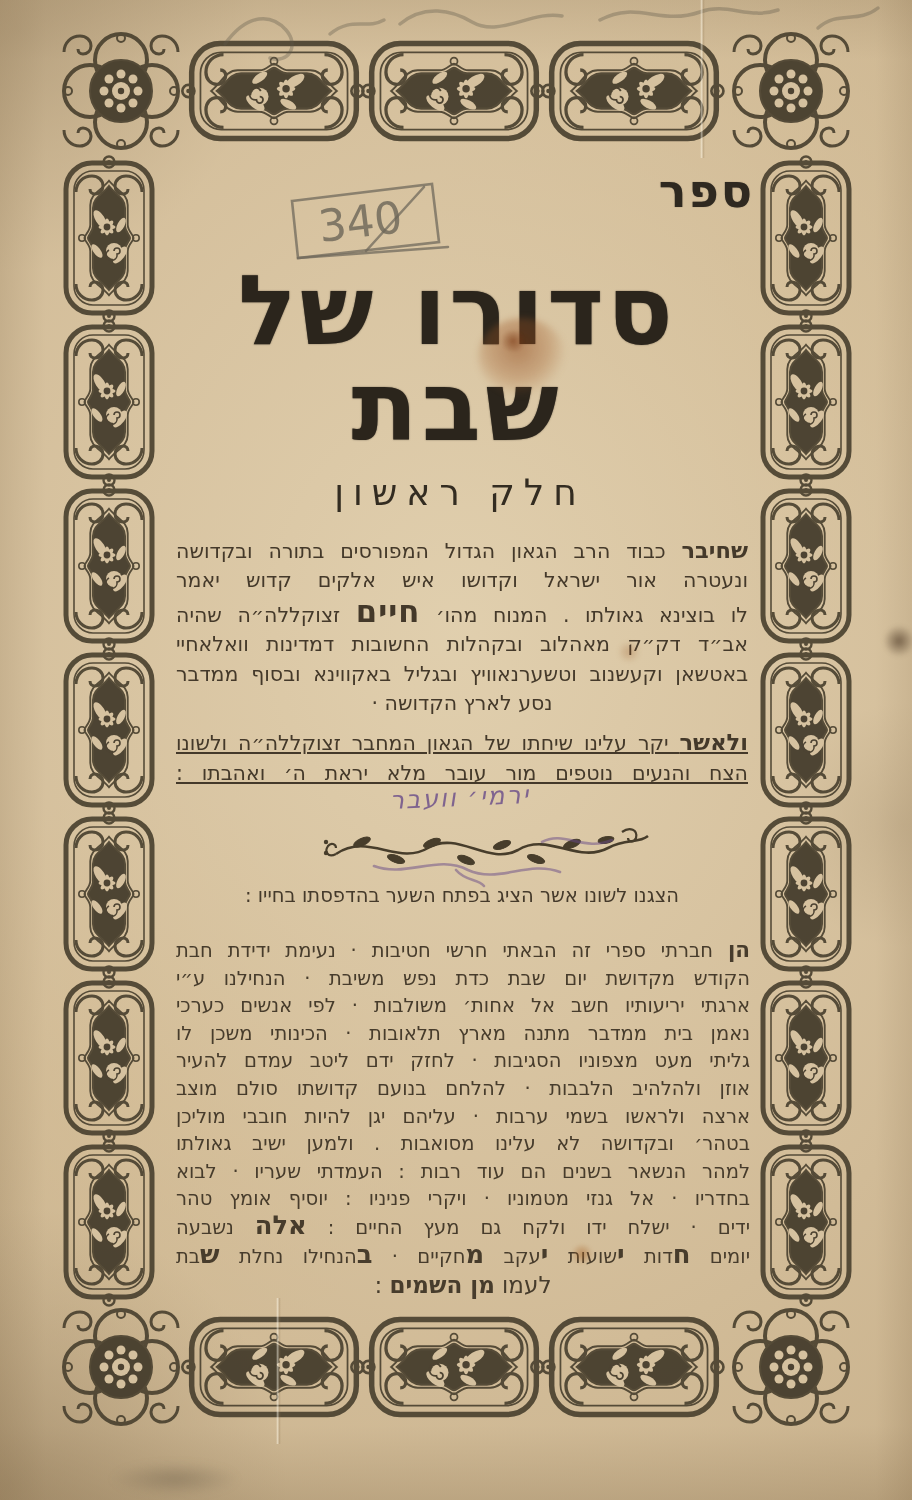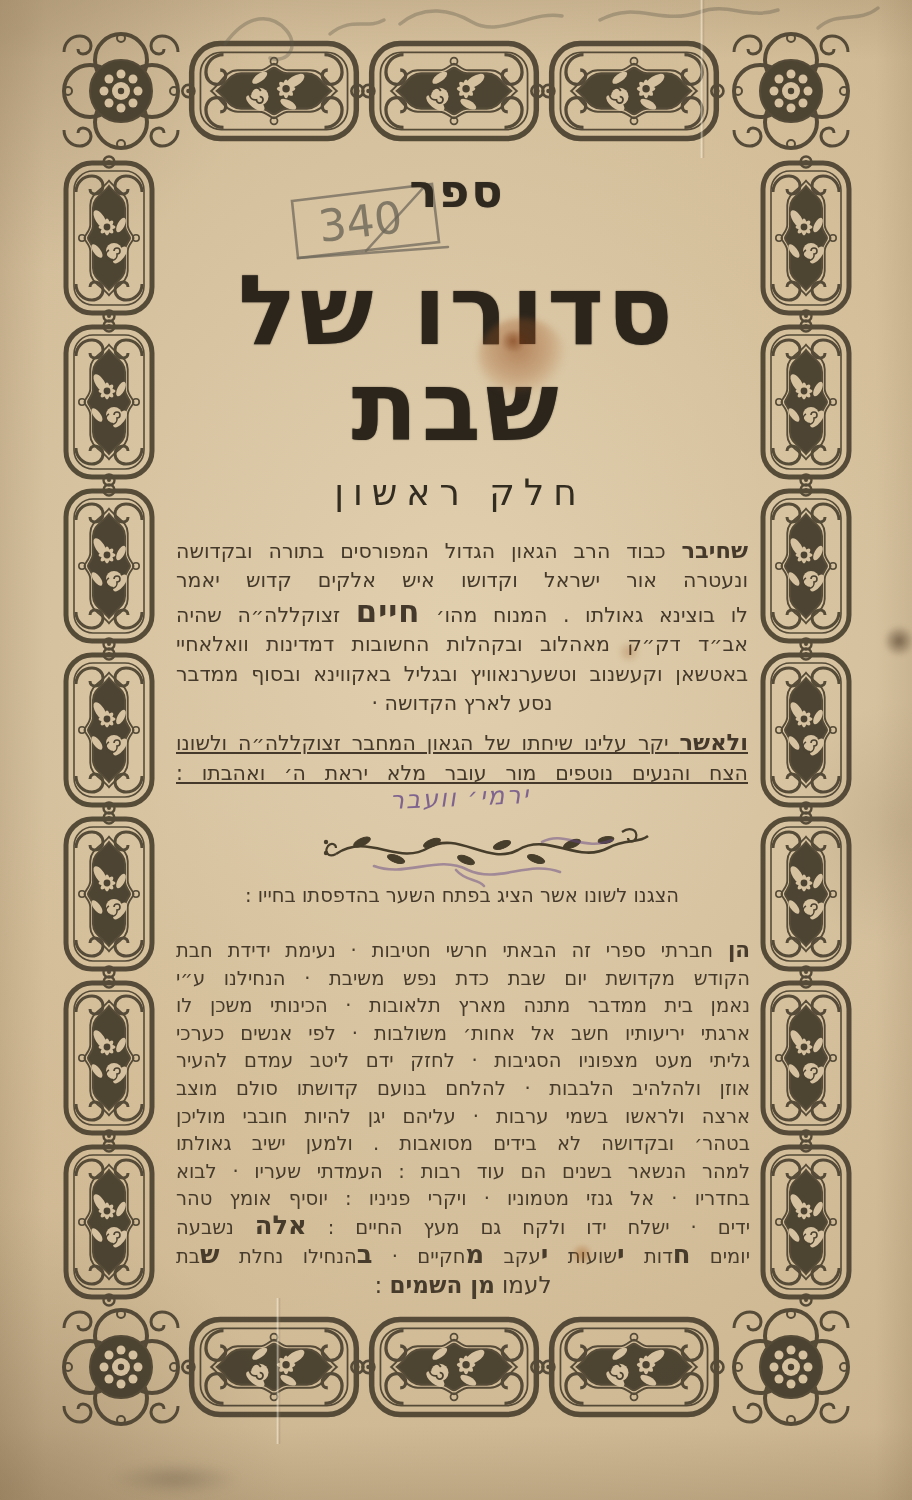--- a/index.html
+++ b/index.html
@@ -17,21 +17,21 @@
       linear-gradient(180deg, rgba(105,82,52,.3) 0%, rgba(105,82,52,0) 4%),
       linear-gradient(0deg, rgba(100,78,48,.35) 0%, rgba(100,78,48,0) 5%),
       #d2bc99;
   }
   .abs{position:absolute;}
   svg{display:block;}
   
   .heb{direction:rtl;color:#3c3325;}
   .center{text-align:center;}
   .sefer{left:160px;right:158px;top:164px;font-size:46px;font-weight:700;color:#2f2920;
-         text-shadow:0 0 1px rgba(47,41,32,.55);letter-spacing:2px;}
+         text-shadow:0 0 1px rgba(47,41,32,.55);letter-spacing:2px;text-align:right;}
   .title1{left:120px;right:118px;top:234px;font-size:97px;font-weight:700;color:#2b251c;
           letter-spacing:3px;text-shadow:0 0 1.5px rgba(40,34,25,.7);margin-top:20px;}
   .title2{left:120px;right:118px;top:350px;font-size:97px;font-weight:700;color:#2b251c;
           letter-spacing:4px;text-shadow:0 0 1.5px rgba(40,34,25,.7);}
   .part{left:160px;right:152px;top:472px;font-size:36px;font-weight:400;color:#332c21;letter-spacing:9px;}
   .para{left:176px;width:572px;font-size:20.5px;line-height:29.4px;color:#44392a;}
   .para .tl{text-align:justify;text-align-last:justify;white-space:nowrap;}
   .para .tl.center{text-align:center;text-align-last:center;}
   #para1{top:536px;}
   #para2{top:727px;line-height:30px;text-decoration:underline;}
@@ -220,26 +220,26 @@
       <path d="M226,30 C248,18 268,40 296,28"></path>
       <path d="M140,58 C150,70 162,66 168,74"></path>
     </g>
   </svg>
 
   <div id="prefnote" class="abs heb center">הצגנו לשונו אשר הציג בפתח השער בהדפסתו בחייו :</div>
 
   <div id="body" class="abs heb para">
       <div class="tl"><span class="slead">הן</span><span> חברתי ספרי זה הבאתי חרשי חטיבות · נעימת ידידת חבת</span></div>
       <div class="tl"><span>הקודש מקדושת יום שבת כדת נפש משיבת · הנחילנו ע״י</span></div>
+      <div class="tl"><span>ארגתי יריעותיו חשב אל אחות׳ משולבות · לפי אנשים כערכי</span></div>
       <div class="tl"><span>נאמן בית ממדבר מתנה מארץ תלאובות · הכינותי משכן לו</span></div>
-      <div class="tl"><span>ארגתי יריעותיו חשב אל אחות׳ משולבות · לפי אנשים כערכי</span></div>
       <div class="tl"><span>גליתי מעט מצפוניו הסגיבות · לחזק ידם ליטב עמדם להעיר</span></div>
       <div class="tl"><span>אוזן ולהלהיב הלבבות · להלחם בנועם קדושתו סולם מוצב</span></div>
       <div class="tl"><span>ארצה ולראשו בשמי ערבות · עליהם יגן להיות חובבי מוליכן</span></div>
-      <div class="tl"><span>בטהר׳ ובקדושה לא בידים מסואבות . ולמען ישיב גאולתו</span></div>
+      <div class="tl"><span>בטהר׳ ובקדושה לא עלינו מסואבות . ולמען ישיב גאולתו</span></div>
       <div class="tl"><span>למהר הנשאר בשנים הם עוד רבות : העמדתי שעריו · לבוא</span></div>
       <div class="tl"><span>בחדריו · אל גנזי מטמוניו · ויקרי פניניו : יוסיף אומץ טהר</span></div>
       <div class="tl"><span>ידים · ישלח ידו ולקח גם מעץ החיים : </span><span class="sB">אלה</span><span> נשבעה</span></div>
       <div class="tl"><span>יומים </span><span class="sB">ח</span><span>דות </span><span class="sB">י</span><span>שועות </span><span class="sB">י</span><span>עקב </span><span class="sB">מ</span><span>חקיים · </span><span class="sB">ב</span><span>הנחילו נחלת </span><span class="sB">ש</span><span>בת</span></div>
       <div class="tl center final"><span>לעמו </span><span class="sb">מן השמים</span><span> :</span></div>
     </div>
 
   <div class="abs stain" style="left:478px;top:318px;width:88px;height:78px;filter:blur(3px);
               background:radial-gradient(circle at 45% 38%, rgba(140,66,22,.5) 0%, rgba(160,90,40,.3) 45%, rgba(160,90,40,0) 72%);"></div>
   <div class="abs stain" style="left:500px;top:330px;width:26px;height:22px;filter:blur(1px);

